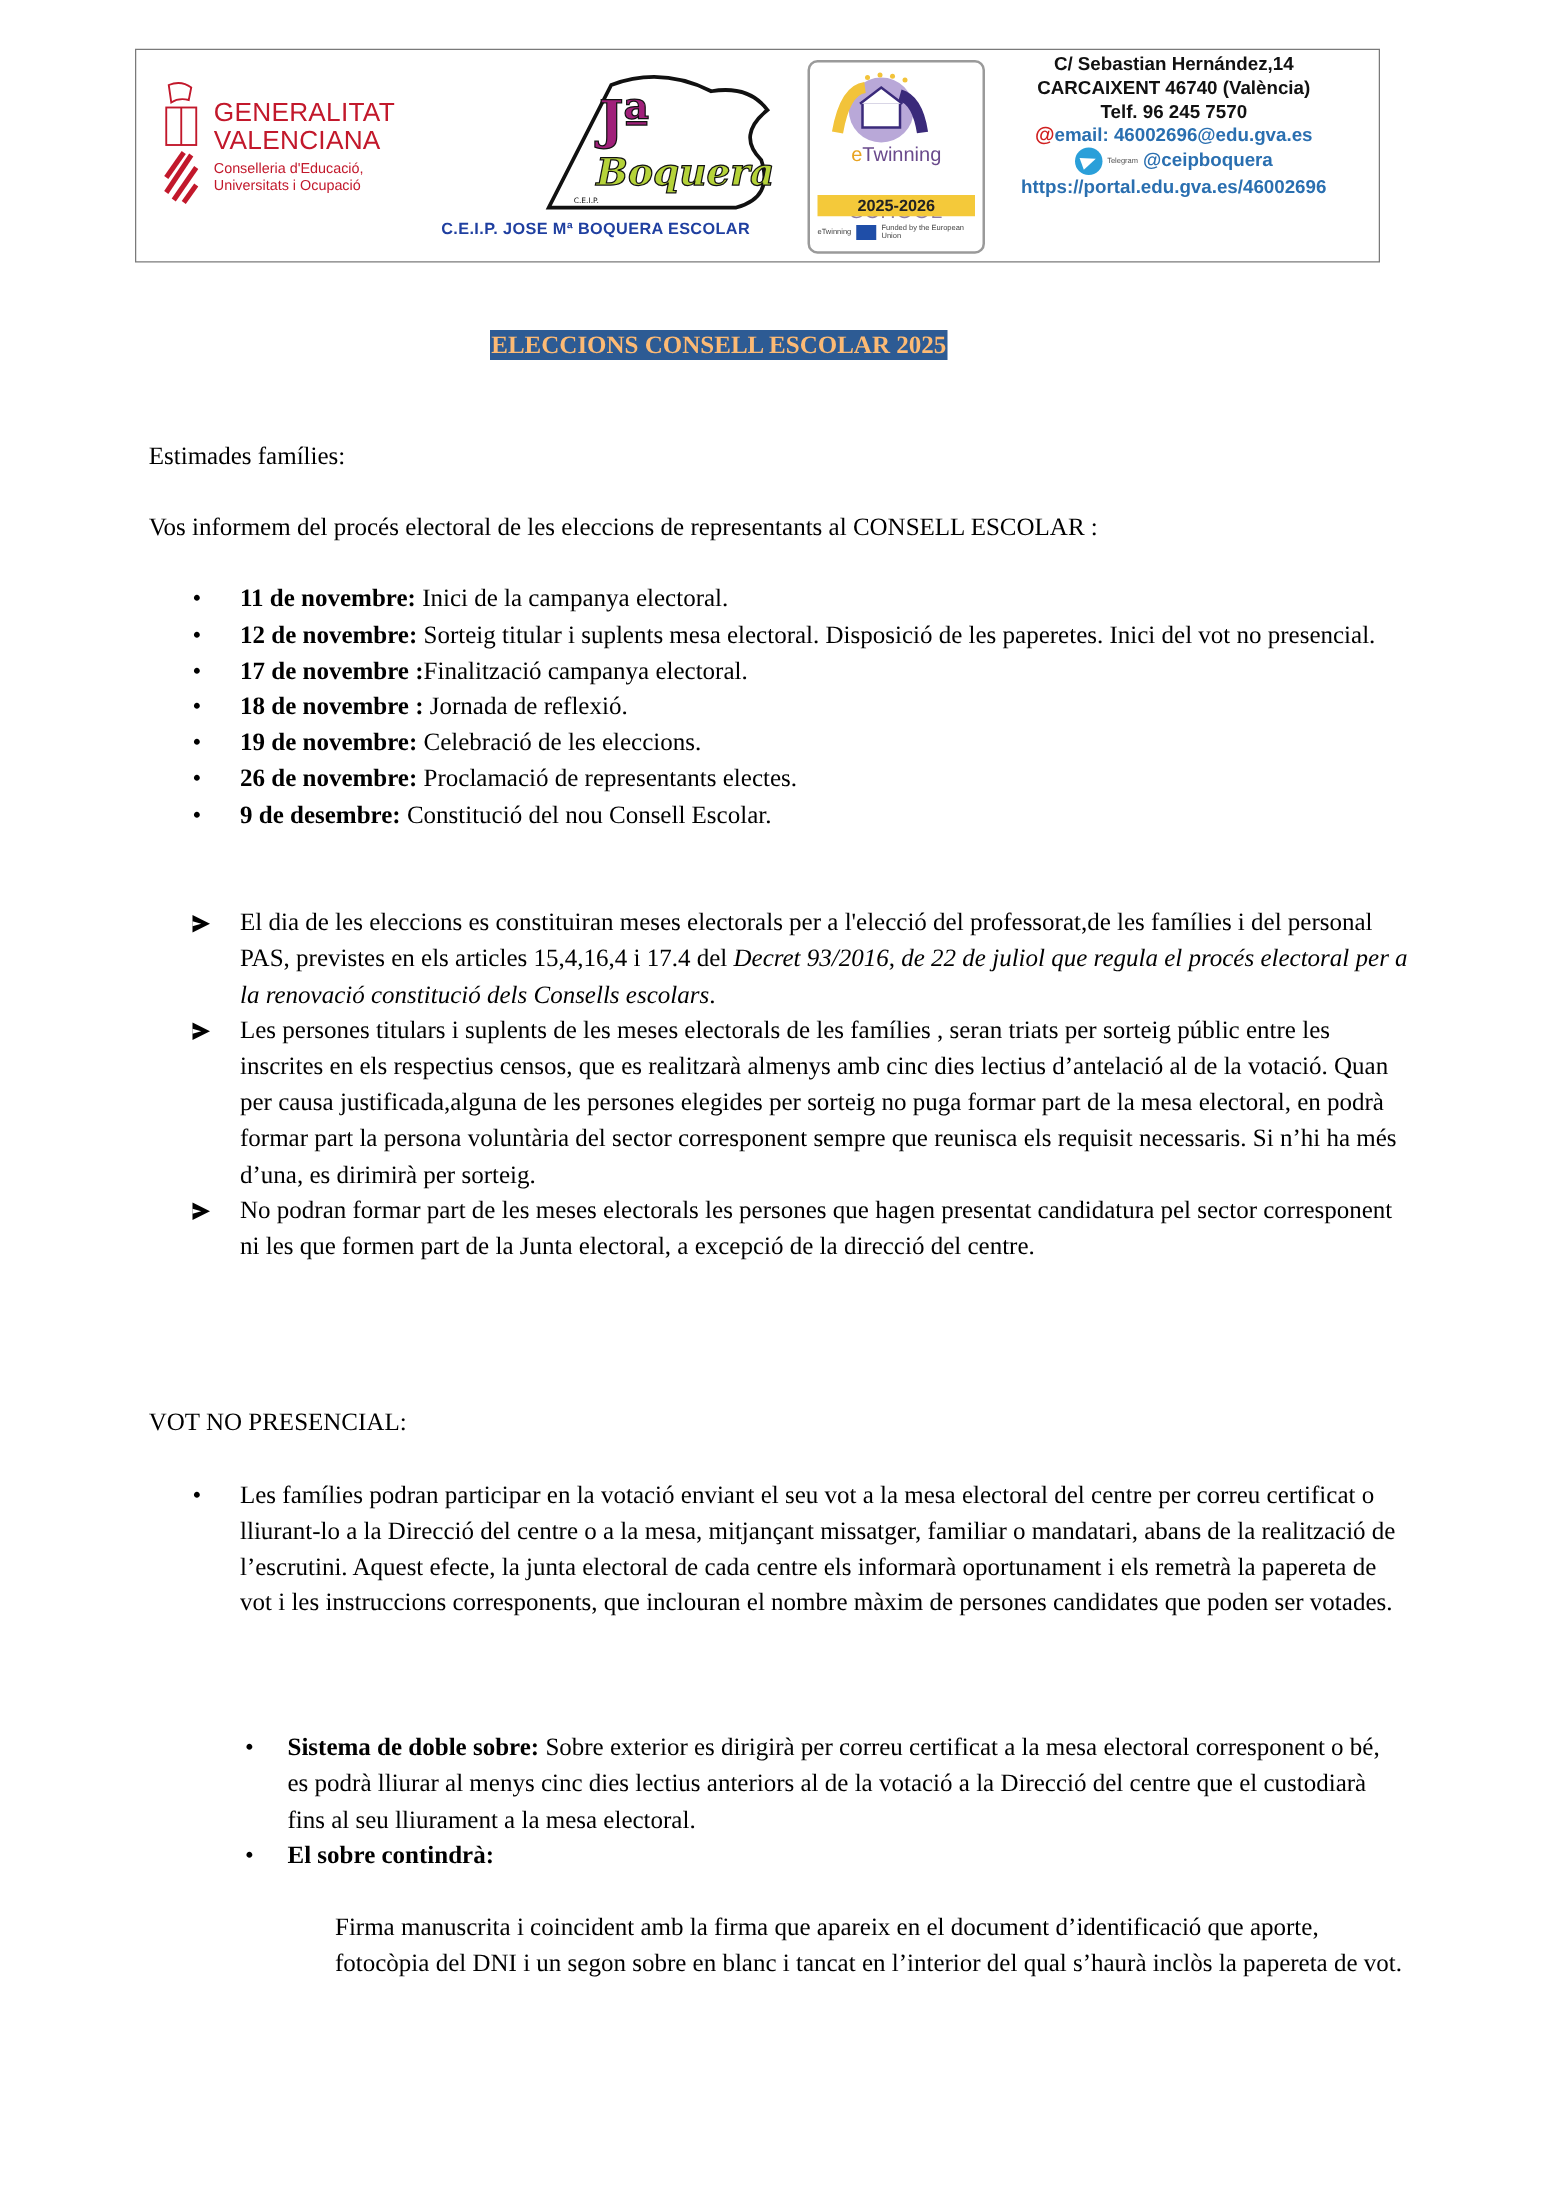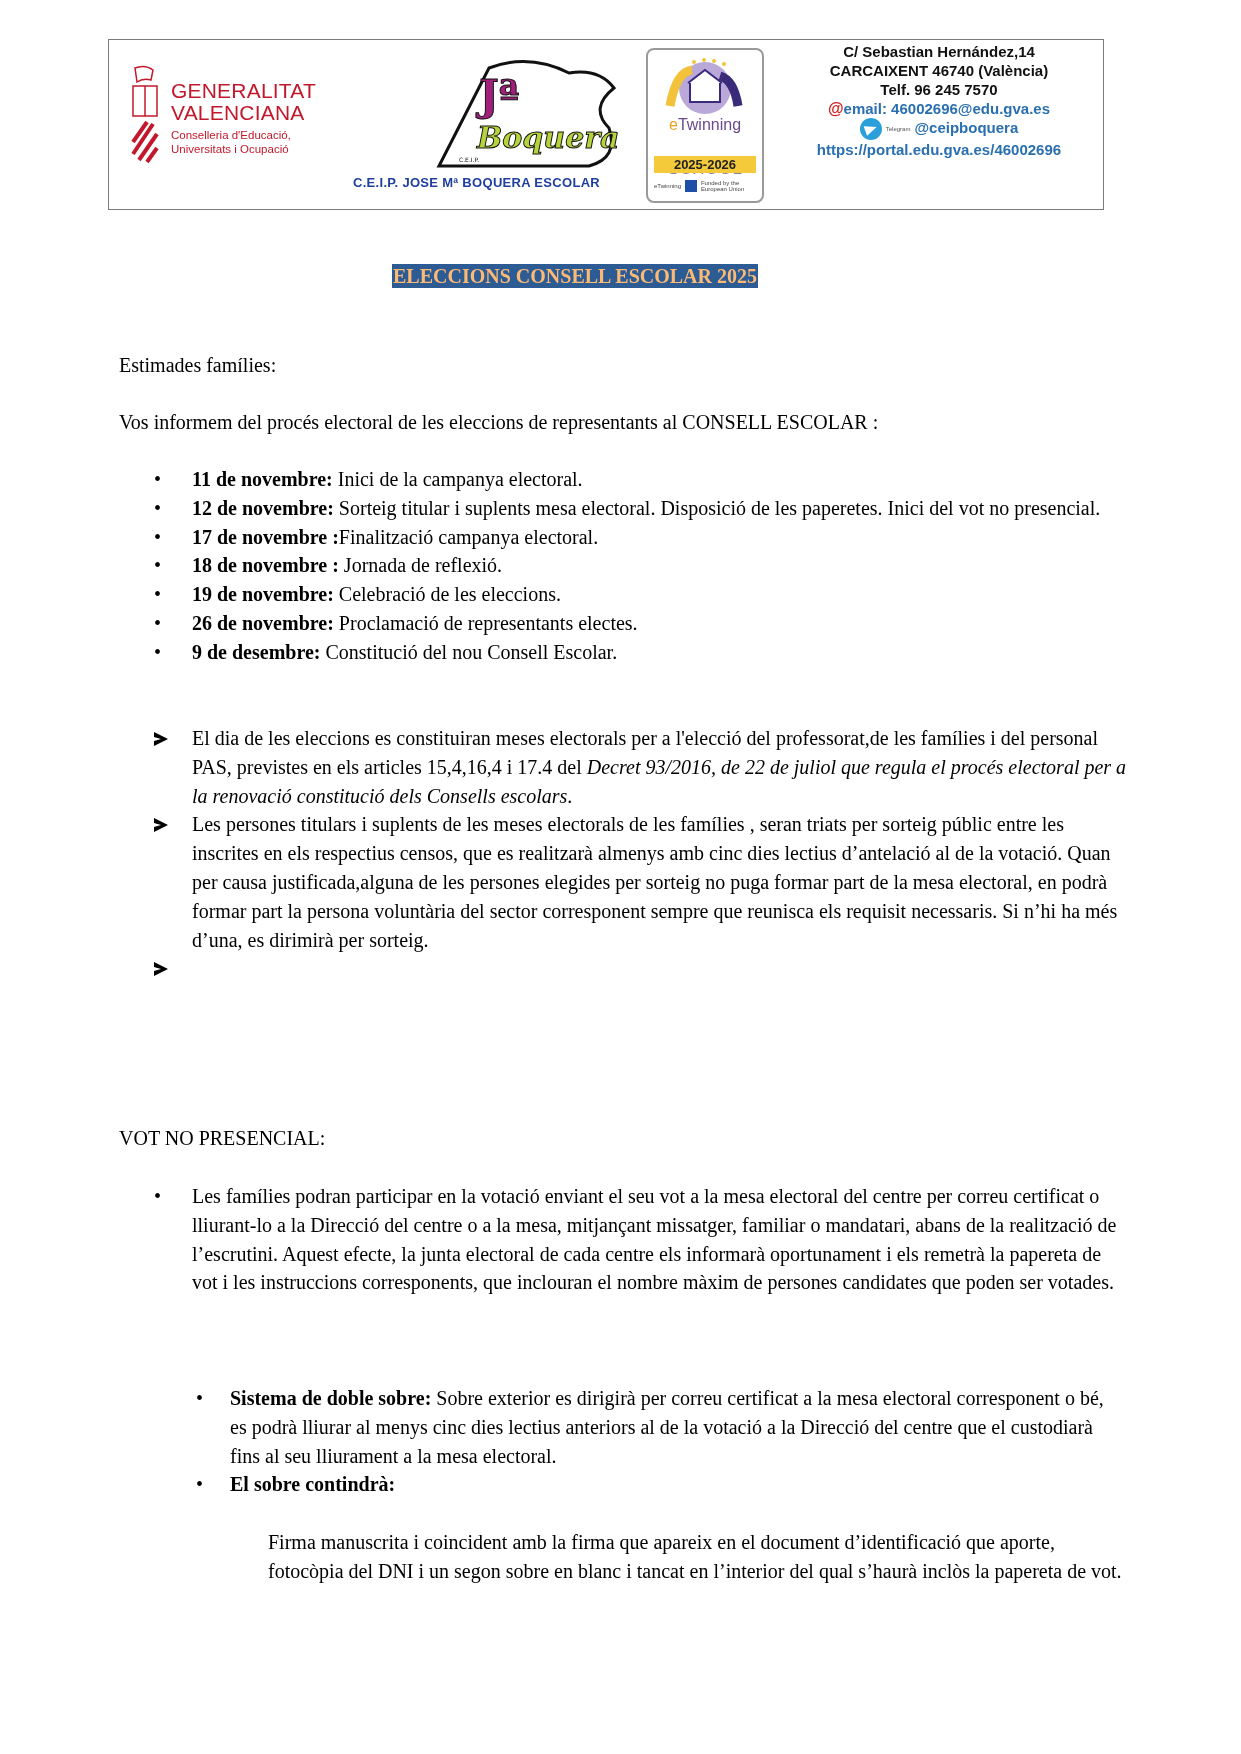--- a/index.html
+++ b/index.html
@@ -9,21 +9,21 @@
             border:1.5px solid #7a7a7a; box-sizing:border-box; }
   .gva { position:absolute; left:22px; top:24px; width:210px; height:110px; }
   .gva .shield { position:absolute; left:0; top:0; width:28px; height:100px; }
   .gva .gv-title { position:absolute; left:40px; top:16px; font-family:Liberation Sans, sans-serif;
                    color:#c2182b; font-size:21px; line-height:22px; letter-spacing:0.2px; }
   .gva .gv-sub { position:absolute; left:40px; top:64px; font-family:"Liberation Sans", sans-serif;
                  color:#c2182b; font-size:11.5px; line-height:14px; }
   .school-logo { position:absolute; left:310px; top:8px; width:200px; height:125px; }
   .school-name { position:absolute; left:244px; top:135px; width:300px; font-family:"Liberation Sans", sans-serif;
                  font-weight:bold; color:#1f3fa0; font-size:13px; letter-spacing:0.3px; }
-  .etw { position:absolute; left:537px; top:8px; width:118px; height:155px; border:2px solid #9a9a9a;
+  .etw { position:absolute; left:537px; top:8px; width:142px; height:155px; border:2px solid #9a9a9a;
          border-radius:8px; box-sizing:border-box; background:#fff; }
   .etw .art { position:absolute; left:10px; top:6px; width:94px; height:62px; }
   .etw .t1 { position:absolute; left:0; right:0; top:66px; text-align:center; font-family:"Liberation Sans", sans-serif;
              color:#6a4a8c; font-size:16px; }
   .etw .t1 .e { color:#e8a320; }
   .etw .t2 { position:absolute; left:0; right:0; top:84px; text-align:center; font-family:"Liberation Sans", sans-serif;
              color:#8a7aa8; font-size:17px; letter-spacing:0.5px;margin-top:25px; }
   .etw .yr { position:absolute; left:6px; right:6px; top:106px; background:#f4c93a; text-align:center;
              font-family:"Liberation Sans", sans-serif; font-weight:bold; font-size:13px; color:#222; padding:1px 0; }
   .etw .foot { position:absolute; left:6px; right:6px; top:128px; height:16px; font-family:"Liberation Sans", sans-serif;
@@ -135,21 +135,21 @@
   <div class="li"><span class="mk">•</span><b>17 de novembre :</b><span>Finalització campanya electoral.</span></div>
   <div class="li"><span class="mk">•</span><b>18 de novembre :</b><span> Jornada de reflexió.</span></div>
   <div class="li"><span class="mk">•</span><b>19 de novembre:</b><span> Celebració de les eleccions.</span></div>
   <div class="li"><span class="mk">•</span><b>26 de novembre:</b><span> Proclamació de representants electes.</span></div>
   <div class="li"><span class="mk">•</span><b>9 de desembre:</b><span> Constitució del nou Consell Escolar.</span></div>
 </div>
 
 <div class="list" style="top:724px">
   <div class="li"><span class="arrow"></span><span>El dia de les eleccions es constituiran meses electorals per a l'elecció del professorat,de les famílies i del personal PAS, previstes en els articles 15,4,16,4 i 17.4 del  </span><i>Decret 93/2016, de 22 de juliol   que regula el procés electoral  per a la renovació constitució dels Consells escolars</i><span>.</span></div>
   <div class="li"><span class="arrow"></span><span>Les persones titulars i suplents de les meses electorals de les famílies , seran triats per sorteig públic entre les inscrites en els respectius censos, que es realitzarà almenys amb cinc dies lectius d’antelació al de la votació. Quan per causa justificada,alguna de les persones elegides per sorteig no puga formar part de la mesa electoral, en podrà  formar part la persona voluntària  del sector corresponent sempre que reunisca els requisit necessaris. Si n’hi ha més d’una, es dirimirà per sorteig.</span></div>
-  <div class="li"><span class="arrow"></span></div>
+  <div class="li"><span class="arrow"></span><span>No podran formar part de les meses electorals les persones que hagen presentat candidatura pel sector corresponent ni les que formen part de la Junta electoral, a excepció de la direcció del centre.</span></div>
 </div>
 
 <div class="p" style="top:1124px">VOT NO PRESENCIAL:</div>
 
 <div class="list" style="top:1182px">
   <div class="li"><span class="mk">•</span><span>Les famílies podran participar en la votació enviant el seu vot a la mesa electoral del centre per correu certificat o lliurant-lo a la Direcció del centre  o a la mesa, mitjançant missatger, familiar o mandatari, abans de la realització de l’escrutini. Aquest efecte, la junta electoral de cada centre els informarà oportunament i els remetrà la papereta de vot i les instruccions corresponents, que inclouran el nombre màxim de persones candidates que poden ser votades.</span></div>
 </div>
 
 <div class="sub" style="top:1384px">
   <div class="li"><span class="mk">•</span><b>Sistema de doble sobre:</b><span> Sobre exterior es dirigirà  per correu certificat a la mesa electoral corresponent o bé, es podrà lliurar al menys cinc dies lectius anteriors al de la votació a la Direcció del centre que el custodiarà fins al seu lliurament a la mesa electoral.</span></div>

